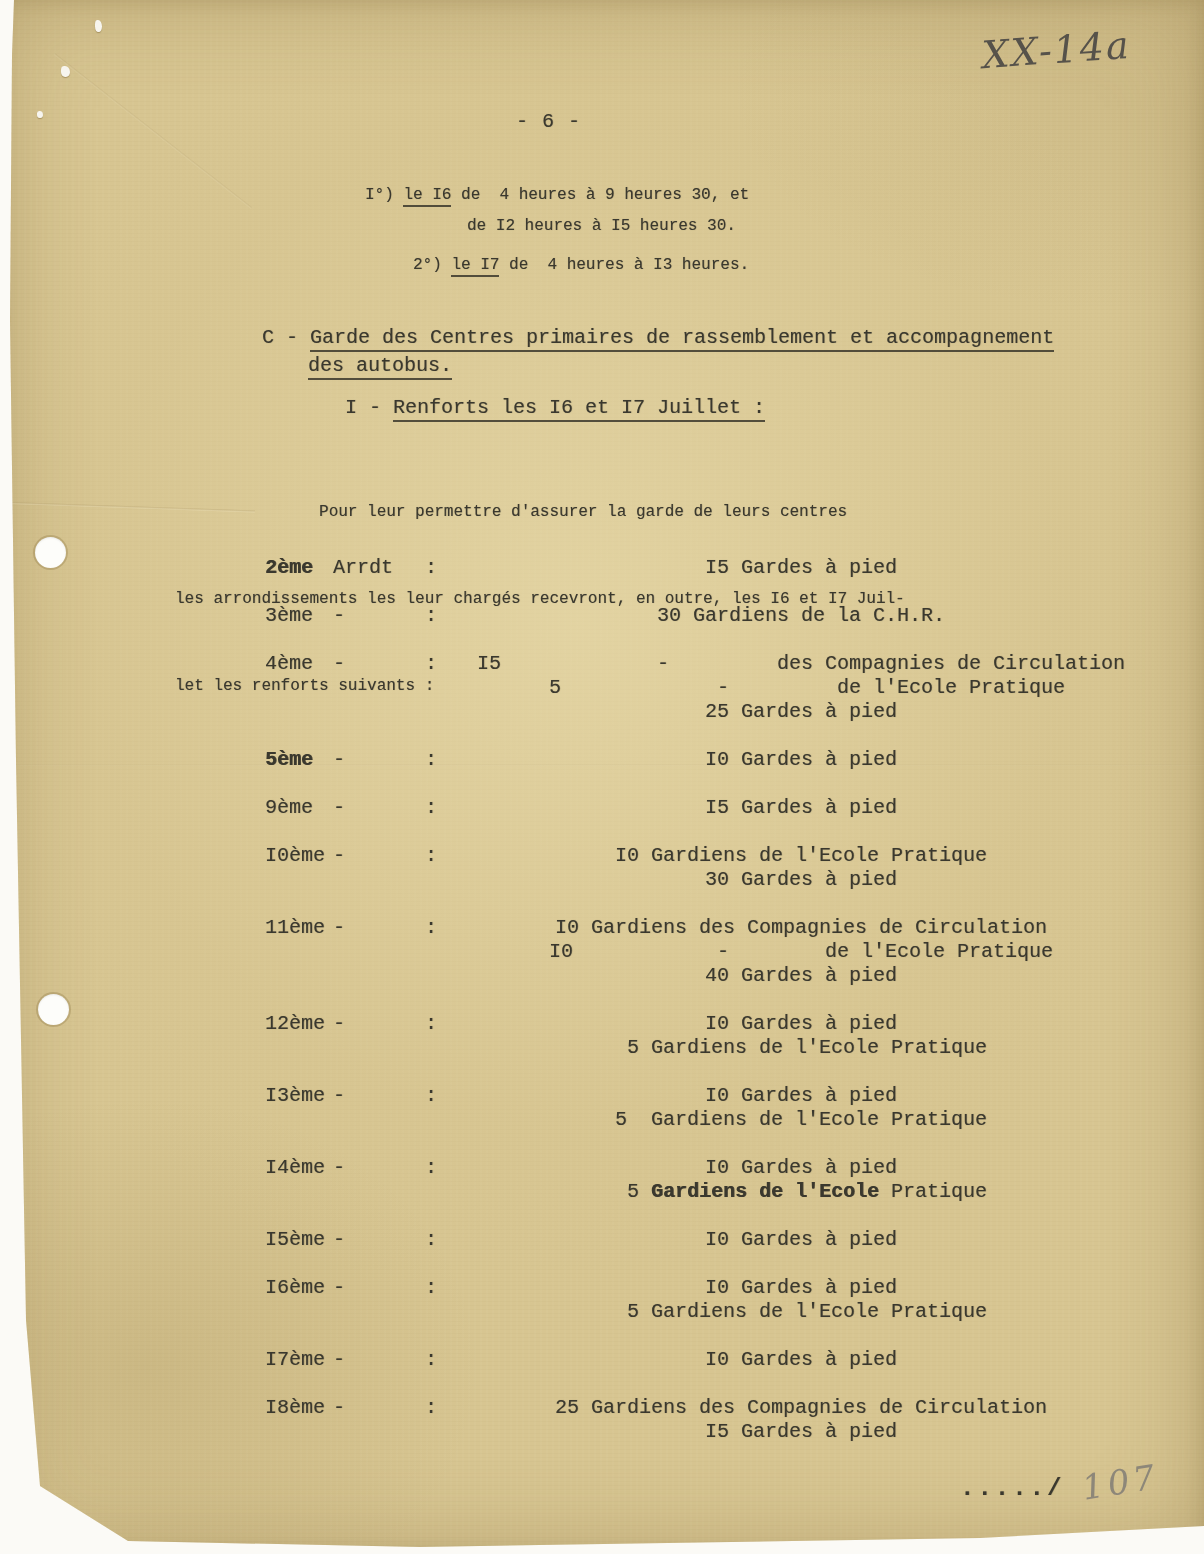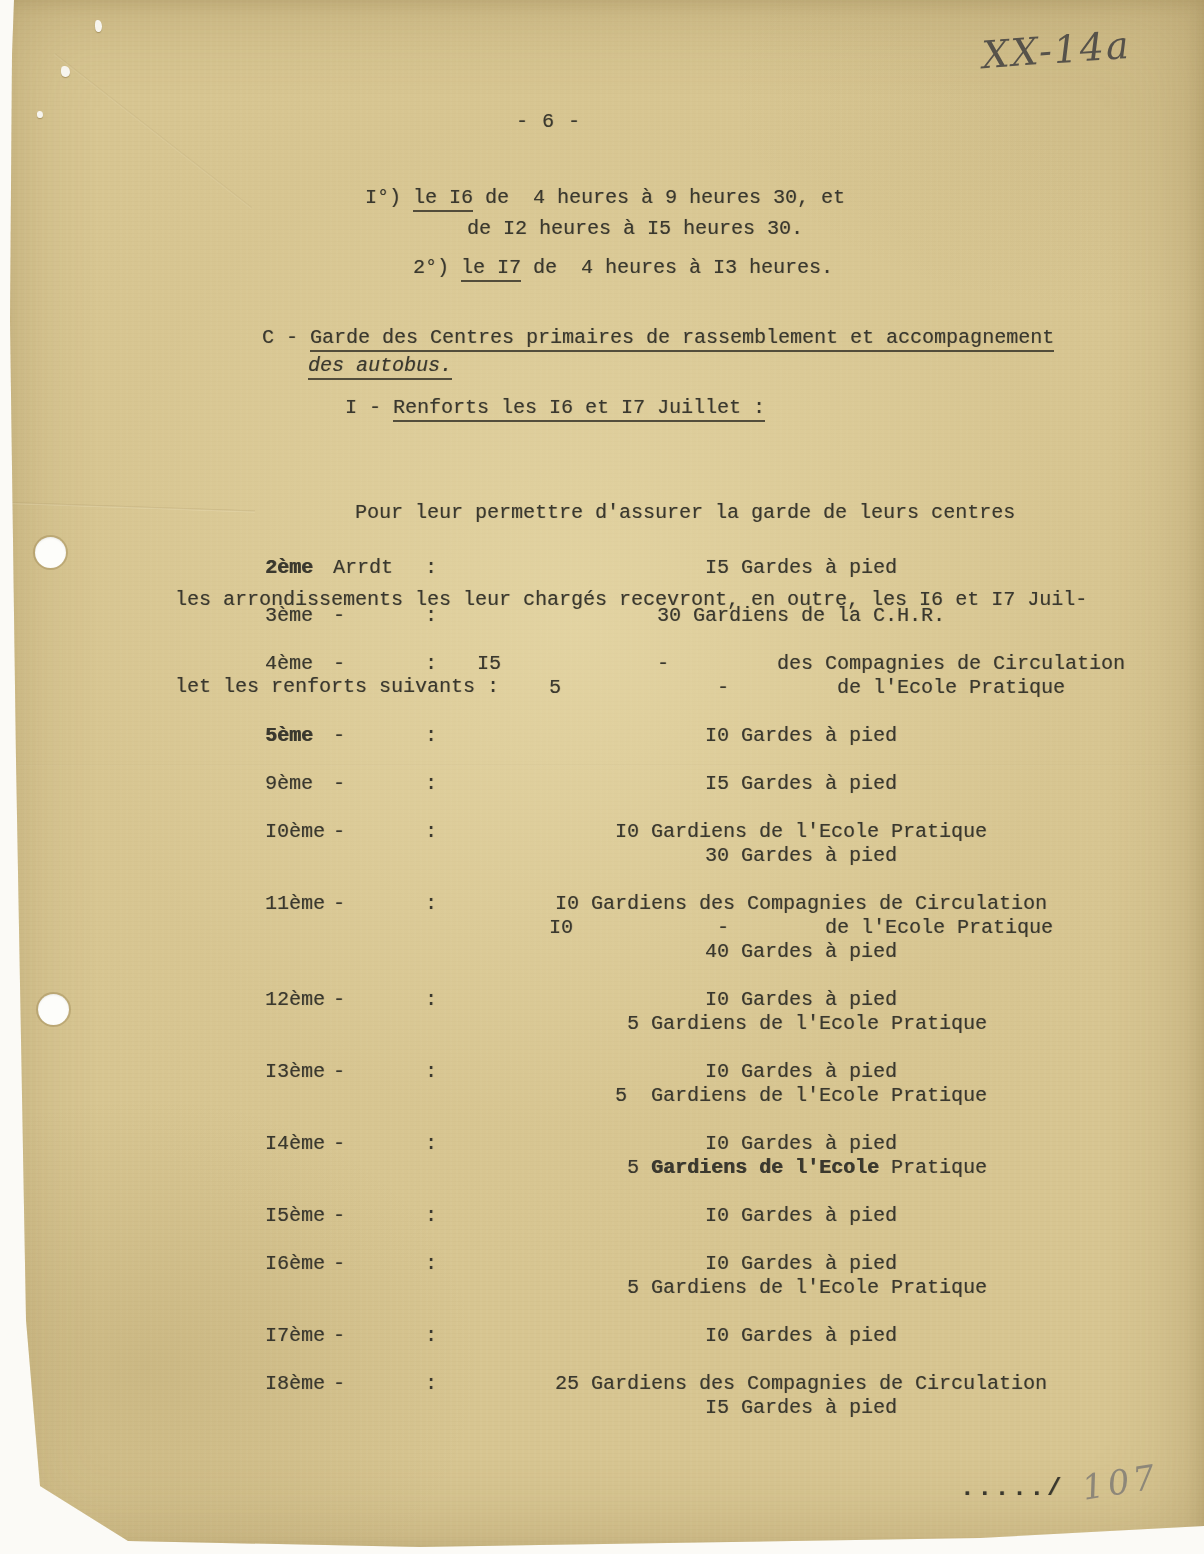--- a/index.html
+++ b/index.html
@@ -21,30 +21,30 @@
     box-shadow: inset 0 0 90px rgba(108,84,36,.30), inset 0 0 18px rgba(108,84,36,.18);
     clip-path: polygon(14px 0, 1204px 0, 1204px 1526px, 980px 1538px, 420px 1547px, 128px 1541px, 40px 1486px, 26px 1320px, 16px 760px, 10px 320px, 12px 55px);
   }
   .ink{color:#3a382e; text-shadow:.4px .4px .7px rgba(52,49,40,.45);}
   .ul{border-bottom:2px solid rgba(48,45,36,.8); padding-bottom:1px;}
   .bold{font-weight:bold; text-shadow:.8px 0 .5px rgba(52,49,40,.8);}
   .abs{position:absolute; white-space:pre;}
 
   .page-num{left:516px; top:110px; font-size:20px; letter-spacing:1px;}
 
-  .sched{font-size:20px;}
+  .sched{font-size:16px;}
   .sched-1a{left:365px; top:186px;}
   .sched-1b{left:467px; top:217px;}
   .sched-2a{left:365px; top:256px;margin-left:48px;}
 
   .secC{left:262px; top:326px; font-size:20px; display:flex; gap:12px;}
-  .secC2{left:308px; top:354px; font-size:20px;font-style:italic;}
+  .secC2{left:308px; top:354px; font-size:20px;}
   .subsec{left:345px; top:396px; font-size:20px; display:flex; gap:12px;}
 
-  .para{left:175px; top:440px; font-size:20px; line-height:29px;}
+  .para{left:175px; top:440px; font-size:16px; line-height:29px;}
   .para div{white-space:pre;}
 
   .rlist{position:absolute; left:265px; top:556px; font-size:20px;text-align:center;}
   .row{position:relative; padding-left:212px; margin-bottom:24px; line-height:24px; min-height:24px;}
   .row-label{position:absolute; left:0; top:0; white-space:pre;}
   .row-sep{position:absolute; left:68px; top:0; white-space:pre;}
   .row-colon{position:absolute; left:160px; top:0;}
   .cline{white-space:pre;}
 
   .dots{left:960px; top:1475px; font-size:24px; font-weight:bold; letter-spacing:3px;}
@@ -114,20 +114,21 @@
       <span class="row-colon">:</span>
       <div class="cline">30 Gardiens de la C.H.R.</div>
     </div>
 
     <div class="row">
       <span class="row-label">4ème</span>
       <span class="row-sep">-</span>
       <span class="row-colon">:</span>
       <div class="cline">I5             -         des Compagnies de Circulation</div>
       <div class="cline"> 5             -         de l'Ecole Pratique</div>
+      <div class="cline">25 Gardes à pied</div>
     </div>
 
     <div class="row">
       <span class="row-label bold">5ème</span>
       <span class="row-sep">-</span>
       <span class="row-colon">:</span>
       <div class="cline">I0 Gardes à pied</div>
     </div>
 
     <div class="row">

